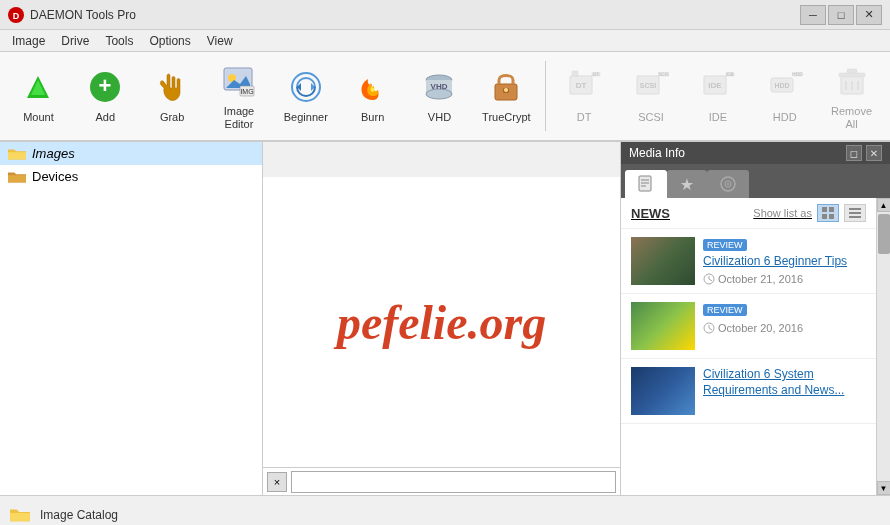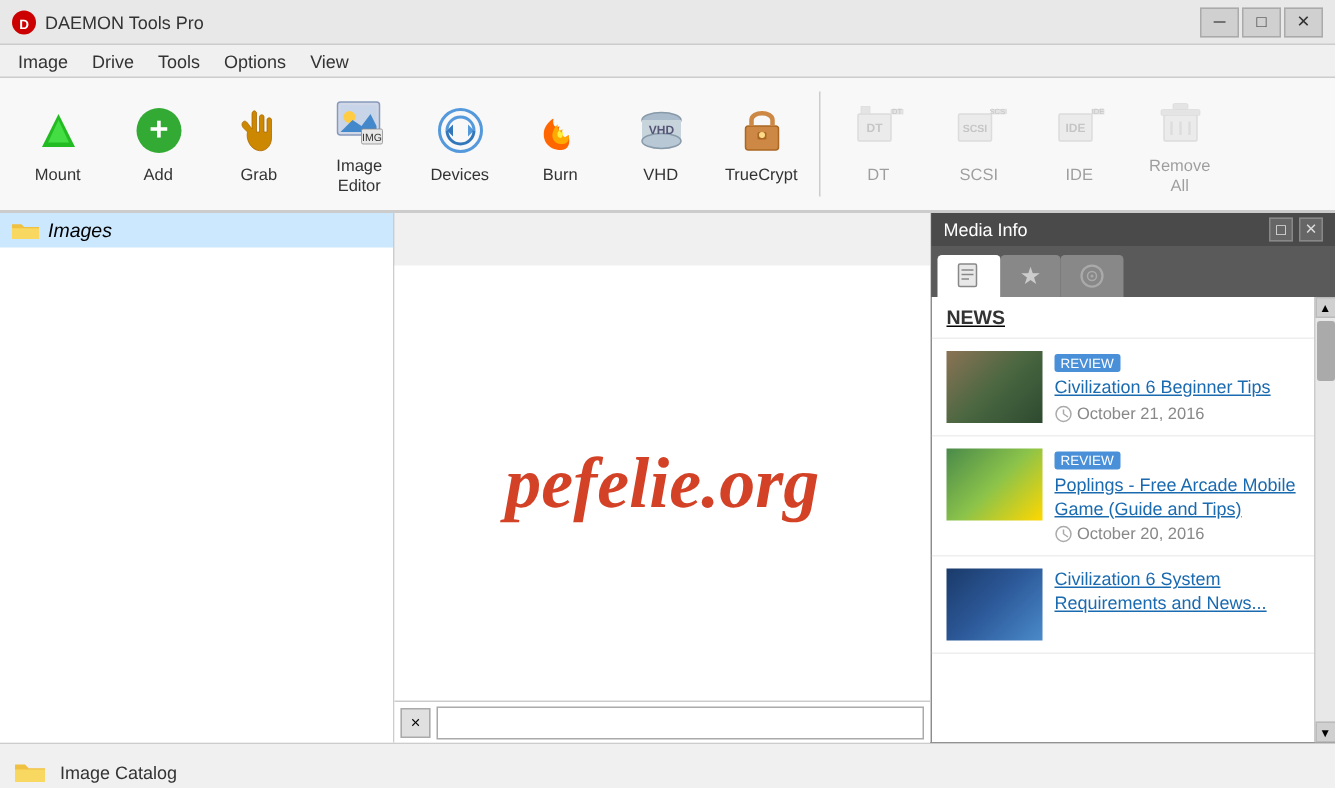--- a/index.html
+++ b/index.html
@@ -274,21 +274,21 @@
   <div class="tool-btn">
     <div class="tool-icon">
       <svg width="38" height="38" viewBox="0 0 38 38">
         <circle cx="19" cy="19" r="14" fill="none" stroke="#5599dd" stroke-width="2"></circle>
         <path d="M10 19 A9 9 0 0 1 28 19" fill="none" stroke="#5599dd" stroke-width="2"></path>
         <polygon points="28,19 24,15 24,23" fill="#5599dd"></polygon>
         <path d="M28 19 A9 9 0 0 1 10 19" fill="none" stroke="#3377bb" stroke-width="2"></path>
         <polygon points="10,19 14,15 14,23" fill="#3377bb"></polygon>
       </svg>
     </div>
-    <span class="tool-label">Devices</span>
+    <span class="tool-label">Beginner</span>
   </div>
 
   <div class="tool-btn">
     <div class="tool-icon">
       <svg width="38" height="38" viewBox="0 0 38 38">
         <path d="M19 32 C10 32 6 25 8 18 C10 13 14 11 14 11 C13 16 16 18 18 16 C16 22 20 26 24 22 C26 30 22 32 19 32 Z" fill="#ff6600"></path>
         <path d="M19 28 C14 28 12 23 14 19 C15 16 17 15 17 15 C16 18 18 20 20 18 C19 23 22 25 24 22 C25 27 22 28 19 28 Z" fill="#ffaa00"></path>
         <path d="M19 24 C17 24 16 22 17 20 C17.5 19 18.5 18.5 18.5 18.5 C18 20 19.5 21 20.5 20 C20.5 22 19.5 24 19 24 Z" fill="#ffee44"></path>
       </svg>
     </div>
@@ -351,20 +351,31 @@
       <svg width="38" height="38" viewBox="0 0 38 38">
         <rect x="5" y="8" width="22" height="18" rx="1" fill="#ddd" stroke="#bbb" stroke-width="1"></rect>
         <text x="16" y="20" text-anchor="middle" fill="#888" font-size="8" font-weight="bold">IDE</text>
         <rect x="27" y="5" width="8" height="3" fill="#ccc" stroke="#bbb" stroke-width="0.5"></rect>
         <text x="31" y="8" text-anchor="middle" fill="#888" font-size="5">IDE</text>
       </svg>
     </div>
     <span class="tool-label">IDE</span>
   </div>
 
+  <div class="tool-btn disabled">
+    <div class="tool-icon">
+      <svg width="38" height="38" viewBox="0 0 38 38">
+        <rect x="5" y="10" width="22" height="14" rx="2" fill="#ddd" stroke="#bbb" stroke-width="1"></rect>
+        <text x="16" y="20" text-anchor="middle" fill="#888" font-size="7" font-weight="bold">HDD</text>
+        <rect x="27" y="5" width="9" height="3" fill="#ccc" stroke="#bbb" stroke-width="0.5"></rect>
+        <text x="31.5" y="8" text-anchor="middle" fill="#888" font-size="5">HDD</text>
+      </svg>
+    </div>
+    <span class="tool-label">HDD</span>
+  </div>
 
 
   <div class="tool-btn disabled">
     <div class="tool-icon">
       <svg width="38" height="38" viewBox="0 0 38 38">
         <rect x="8" y="14" width="22" height="18" rx="1" fill="#ddd" stroke="#bbb" stroke-width="1"></rect>
         <rect x="6" y="11" width="26" height="4" rx="1" fill="#ccc" stroke="#bbb" stroke-width="0.5"></rect>
         <rect x="14" y="7" width="10" height="4" rx="1" fill="#ccc" stroke="#bbb" stroke-width="0.5"></rect>
         <line x1="13" y1="19" x2="13" y2="28" stroke="#bbb" stroke-width="1.5"></line>
         <line x1="19" y1="19" x2="19" y2="28" stroke="#bbb" stroke-width="1.5"></line>
@@ -377,20 +388,27 @@
 
 <div class="main-layout">
 
   <div class="sidebar">
     <div class="sidebar-item selected">
       <svg class="folder-icon" viewBox="0 0 20 14" width="20" height="14">
         <path d="M0 2 L0 13 L20 13 L20 4 L9 4 L7 2 Z" fill="#f0c040"></path>
         <path d="M0 5 L20 5 L20 13 L0 13 Z" fill="#f8d860"></path>
       </svg>
       <span>Images</span>
+    </div>
+    <div class="sidebar-item">
+      <svg class="folder-icon" viewBox="0 0 20 14" width="20" height="14">
+        <path d="M0 2 L0 13 L20 13 L20 4 L9 4 L7 2 Z" fill="#d09030"></path>
+        <path d="M0 5 L20 5 L20 13 L0 13 Z" fill="#e0a840"></path>
+      </svg>
+      <span>Devices</span>
     </div>
   </div>
 
   <div class="content-area">
     <div class="content-main">
       <div class="watermark">pefelie.org</div>
     </div>
     <div class="search-bar">
       <div class="search-clear">×</div>
       <input type="text" style="flex: 1 1 0%; height: 22px; border: 1px solid rgb(170, 170, 170); padding: 0px 4px; font-size: 11px;" placeholder="">
@@ -425,20 +443,38 @@
           <circle cx="9" cy="9" r="1" fill="#aaa"></circle>
         </svg>
       </div>
     </div>
 
     <div class="media-inner">
       <div class="media-content">
 
         <div class="news-header">
           <span class="news-title">NEWS</span>
+          <div style="display:flex;align-items:center;gap:5px;">
+            <span style="font-size:11px;color:#888;">Show list as</span>
+            <div class="view-btn active">
+              <svg width="12" height="12" viewBox="0 0 12 12">
+                <rect x="0" y="0" width="5" height="5" fill="#888"></rect>
+                <rect x="7" y="0" width="5" height="5" fill="#888"></rect>
+                <rect x="0" y="7" width="5" height="5" fill="#888"></rect>
+                <rect x="7" y="7" width="5" height="5" fill="#888"></rect>
+              </svg>
+            </div>
+            <div class="view-btn">
+              <svg width="12" height="12" viewBox="0 0 12 12">
+                <rect x="0" y="1" width="12" height="2" fill="#888"></rect>
+                <rect x="0" y="5" width="12" height="2" fill="#888"></rect>
+                <rect x="0" y="9" width="12" height="2" fill="#888"></rect>
+              </svg>
+            </div>
+          </div>
         </div>
 
         <div class="news-item">
           <div class="news-thumb news-thumb-1"></div>
           <div class="news-info">
             <div>
               <span class="review-badge">REVIEW</span>
             </div>
             <div class="news-link">Civilization 6 Beginner Tips</div>
             <div class="news-date">
@@ -451,21 +487,20 @@
             </div>
           </div>
         </div>
 
         <div class="news-item">
           <div class="news-thumb news-thumb-2"></div>
           <div class="news-info">
             <div>
               <span class="review-badge">REVIEW</span>
             </div>
-            <div class="news-link">Poplings - Free Arcade Mobile Game (Guide and Tips)</div>
             <div class="news-date">
               <svg width="12" height="12" viewBox="0 0 12 12">
                 <circle cx="6" cy="6" r="5" fill="none" stroke="#aaa" stroke-width="1"></circle>
                 <line x1="6" y1="3" x2="6" y2="6" stroke="#aaa" stroke-width="1"></line>
                 <line x1="6" y1="6" x2="9" y2="8" stroke="#aaa" stroke-width="1"></line>
               </svg>
               <span>October 20, 2016</span>
             </div>
           </div>
         </div>

